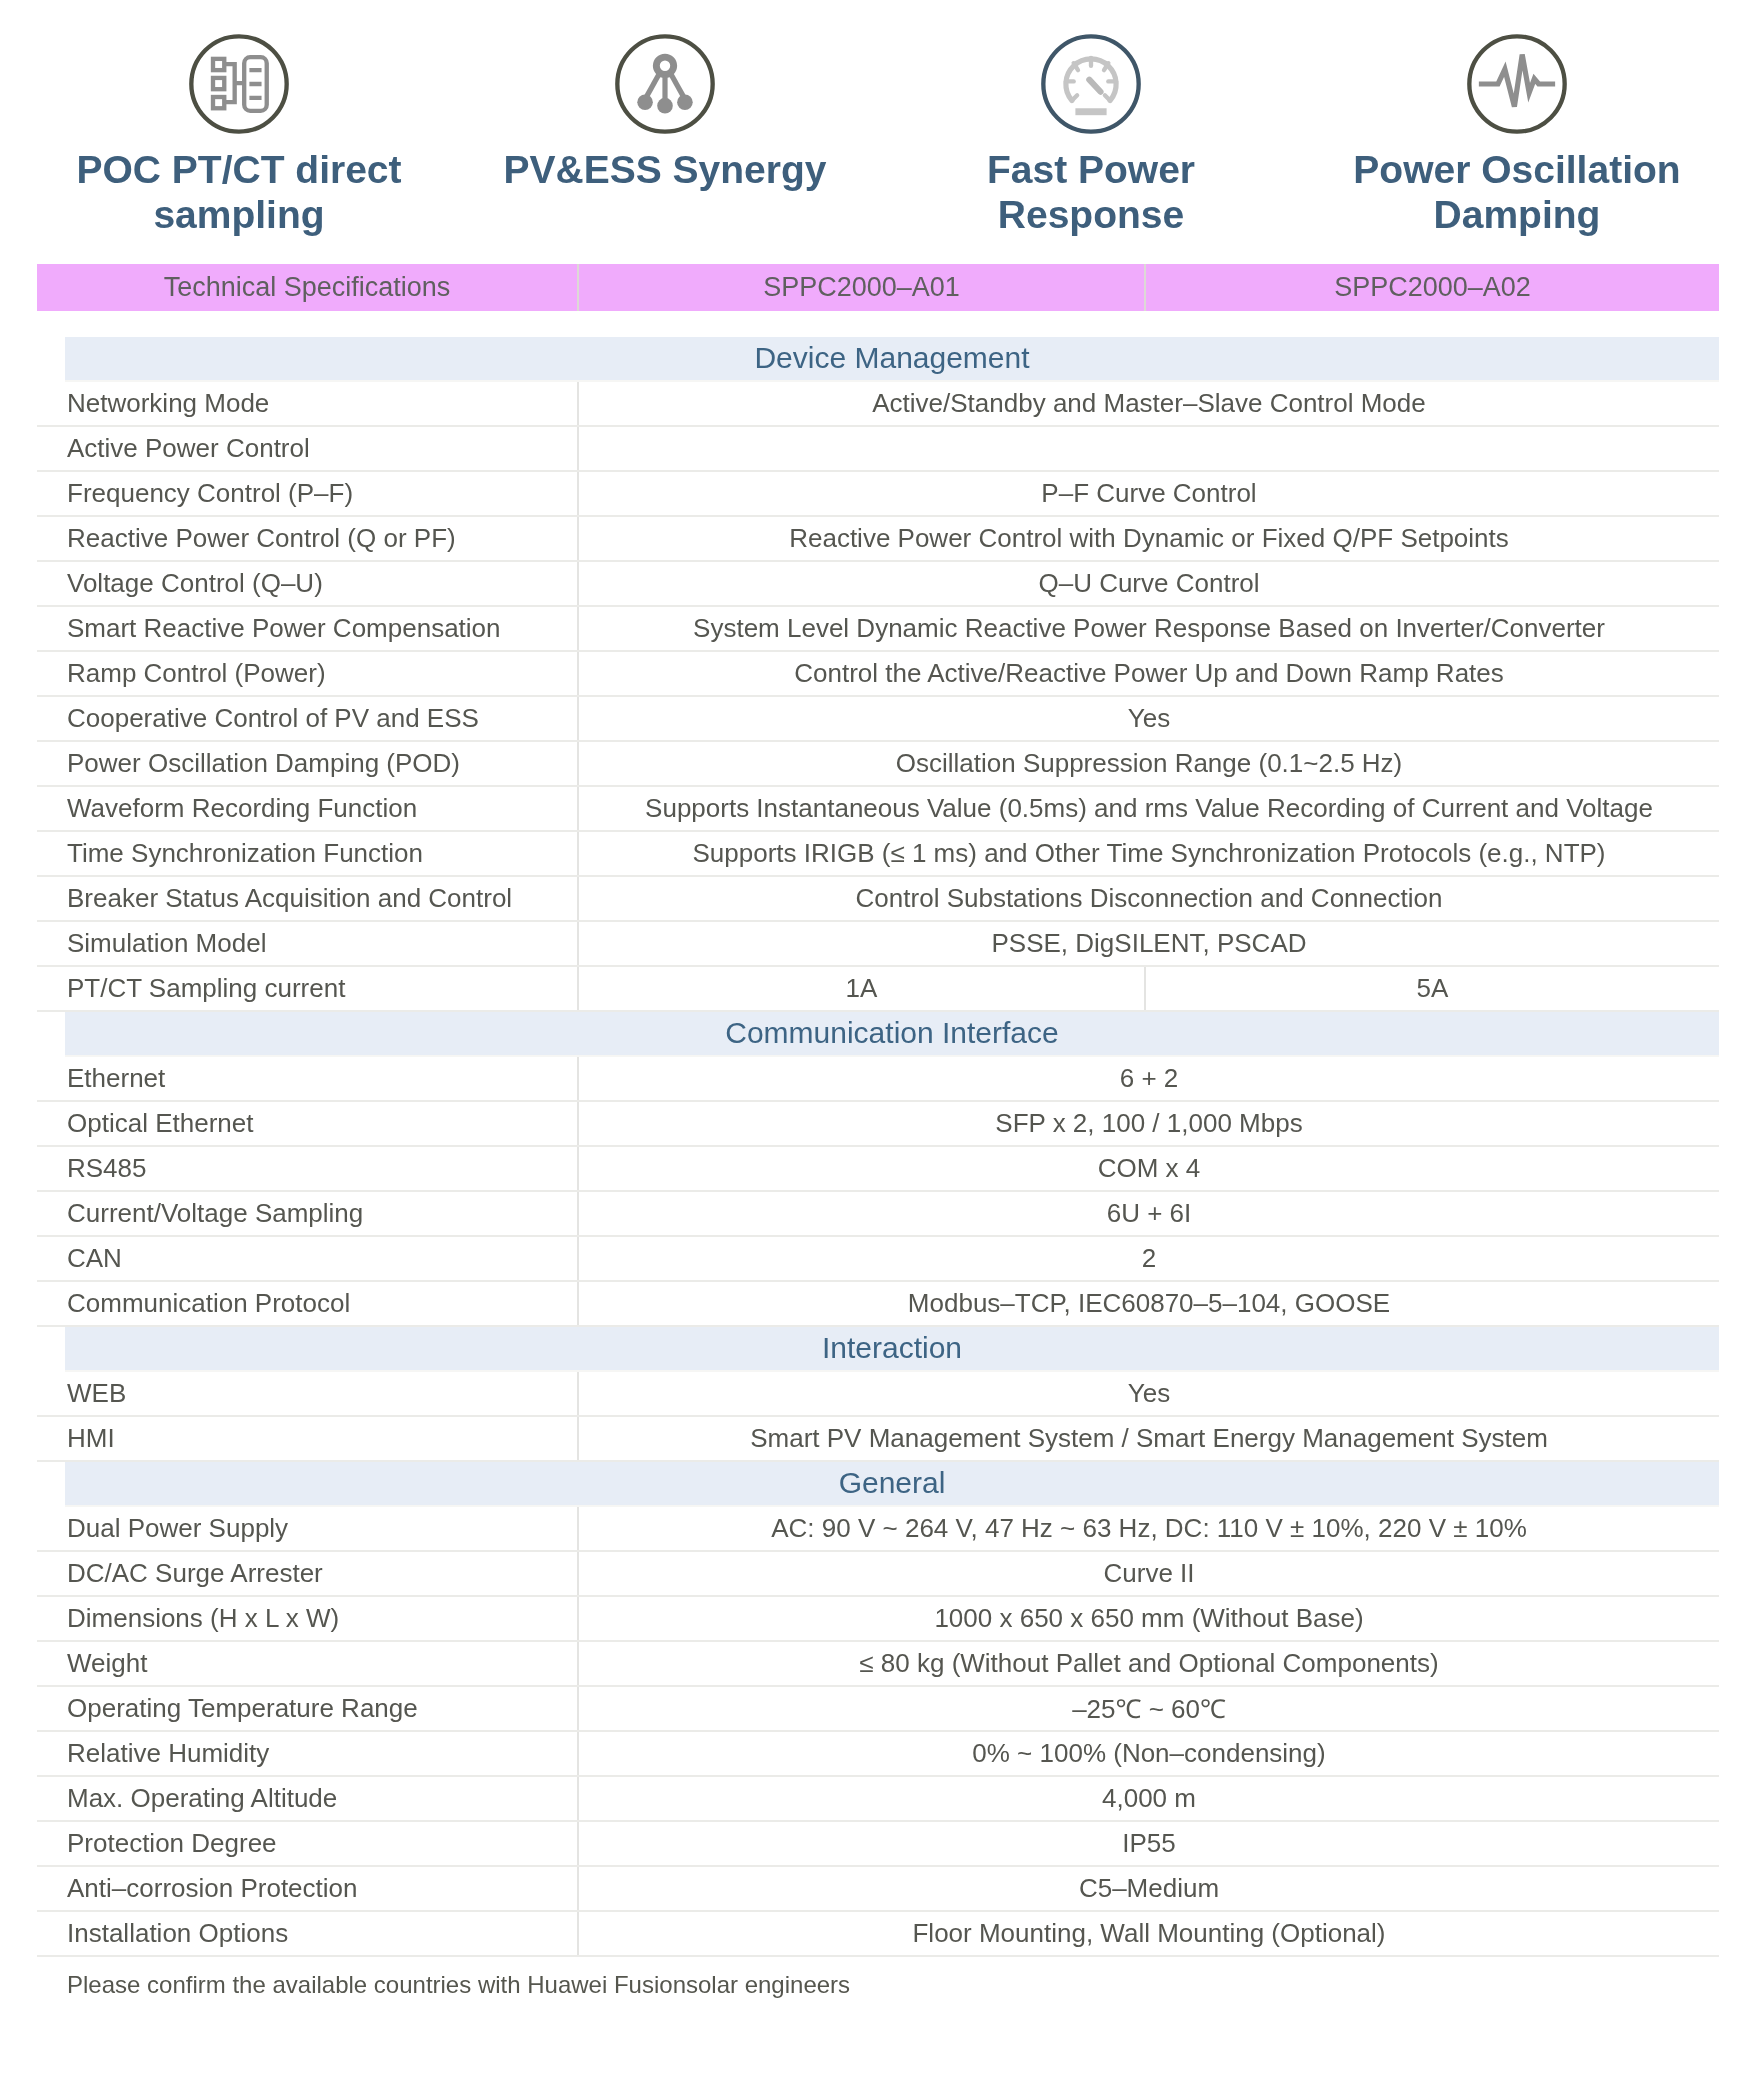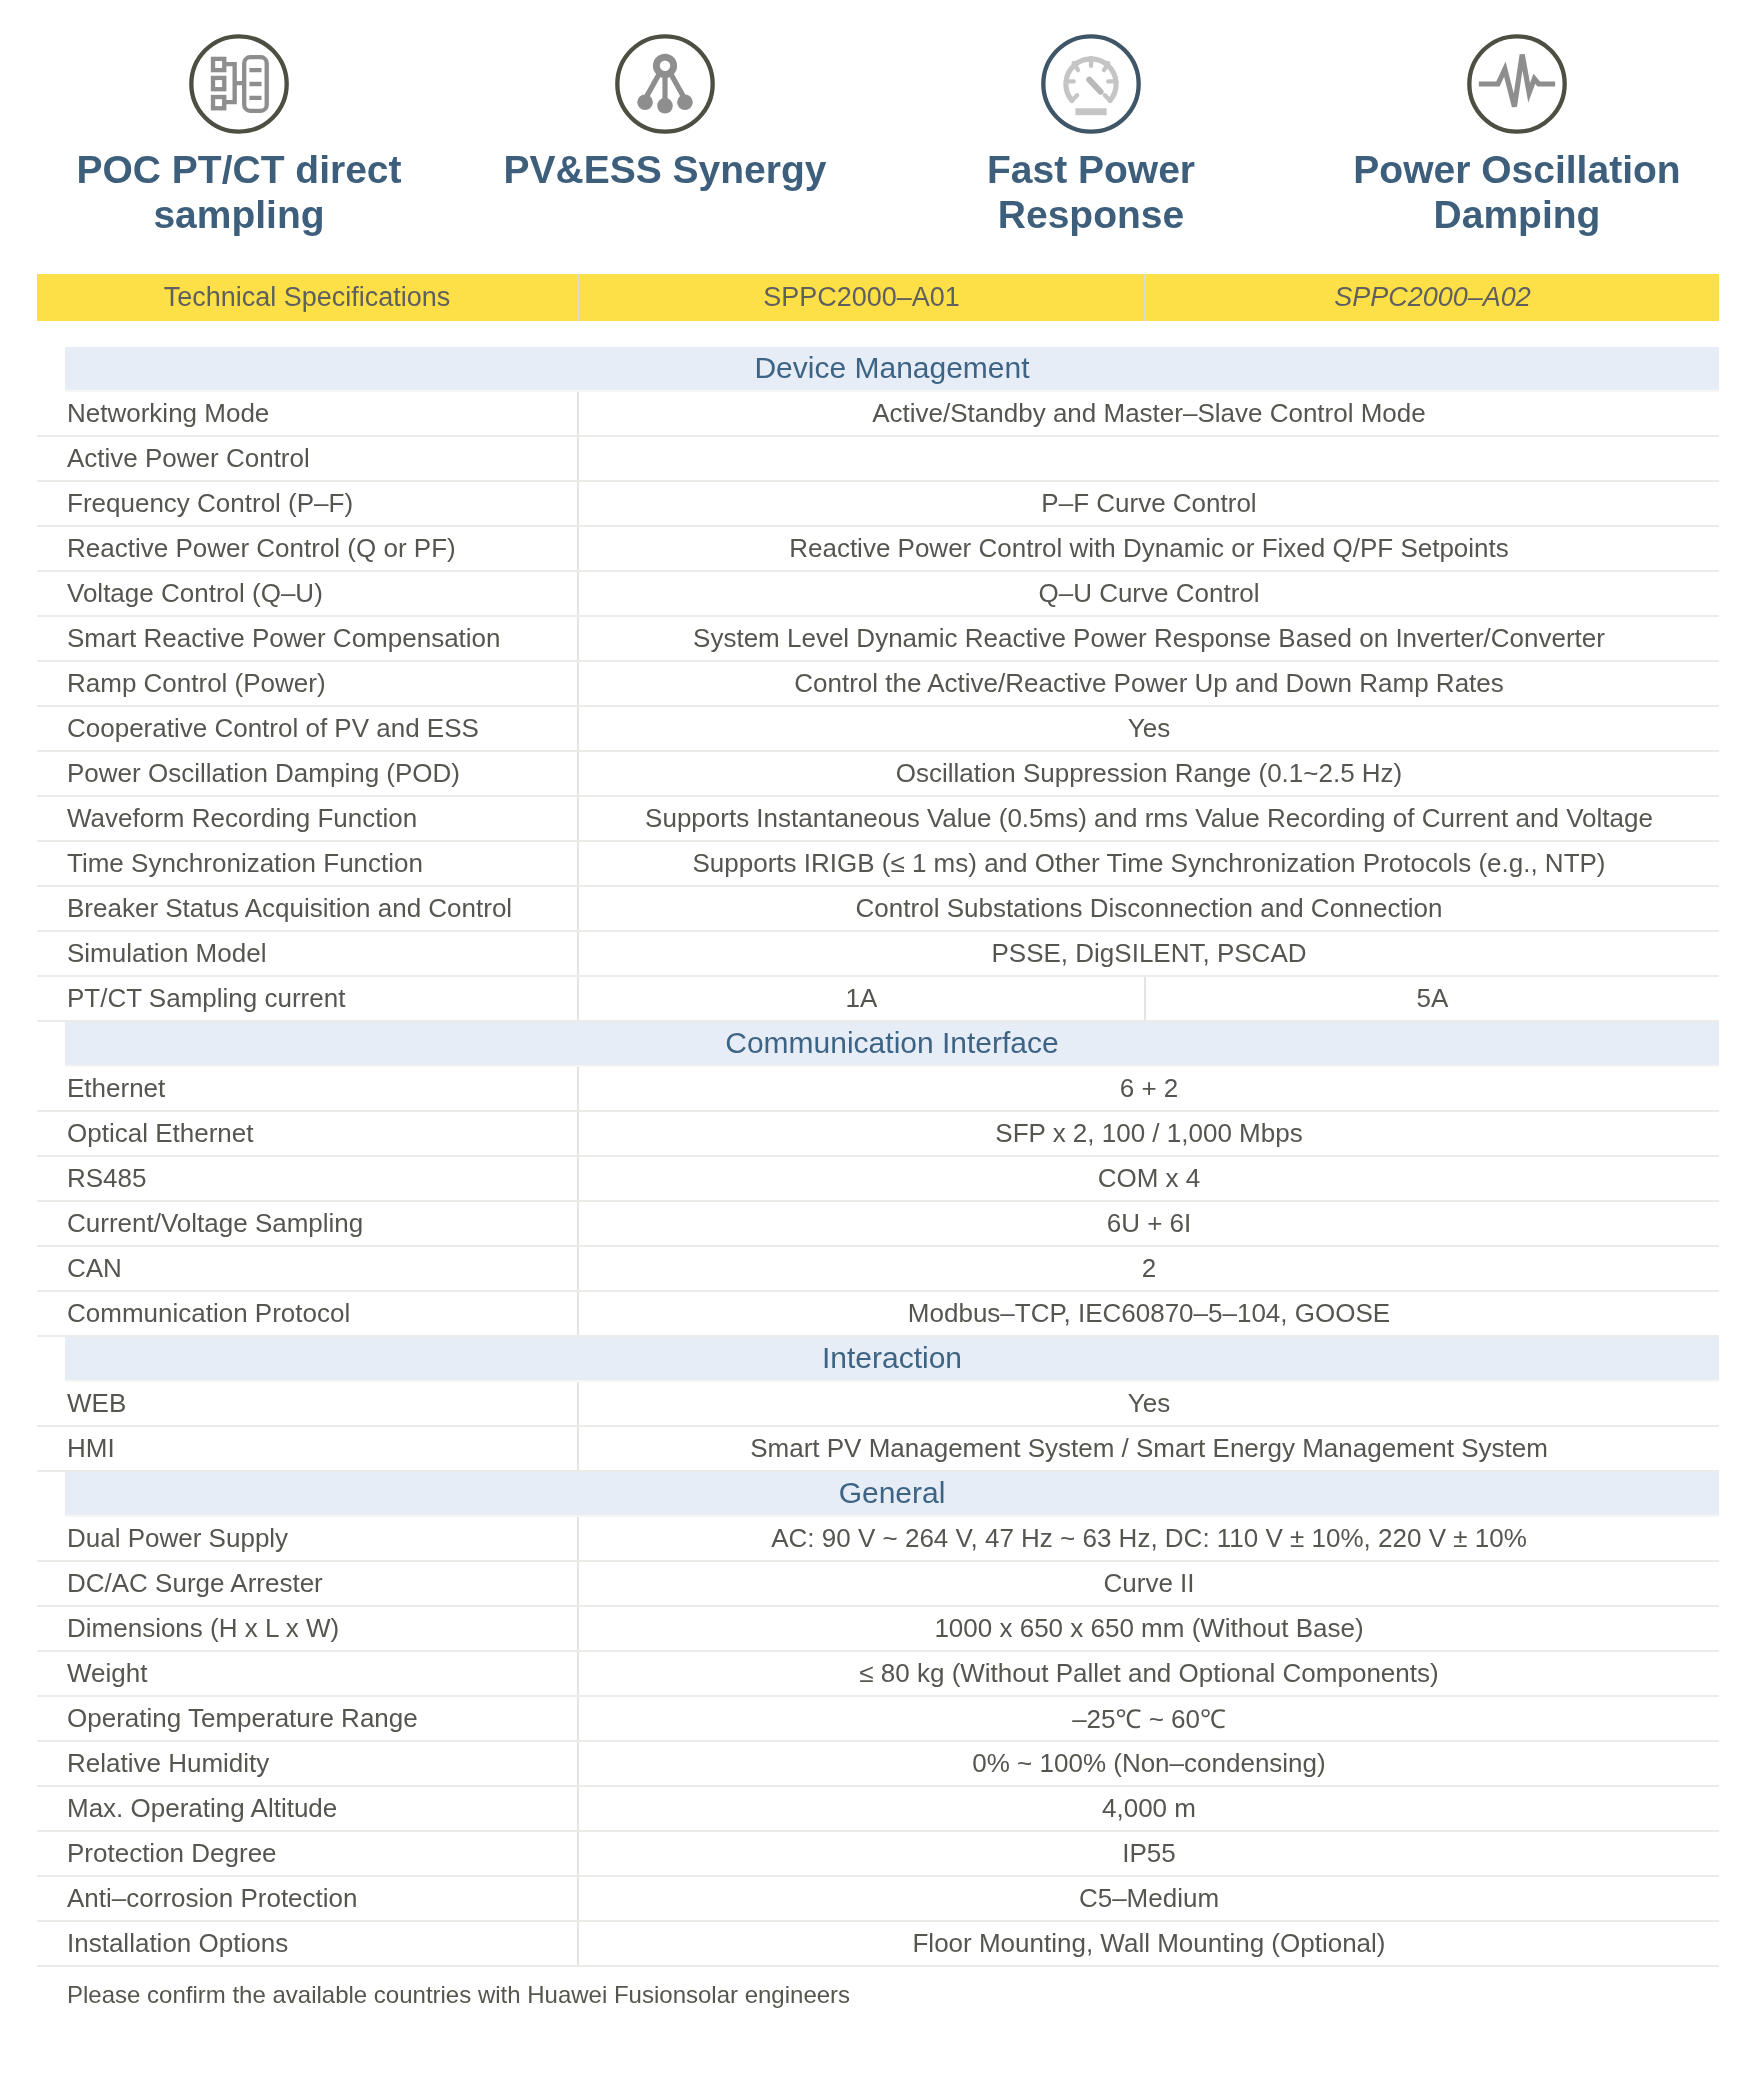--- a/index.html
+++ b/index.html
@@ -14,27 +14,27 @@
   .feature-label{
     margin-top:12.3px;font-size:39px;font-weight:700;color:#3e5f7c;
     text-align:center;line-height:1.15;
   }
   .feature:nth-child(1) .feature-label{max-width:386px;}
   .feature:nth-child(2) .feature-label{max-width:465px;}
   .feature:nth-child(3) .feature-label{max-width:290px;}
   .feature:nth-child(4) .feature-label{max-width:413px;}
   
   .spec-header{
-    margin:36px 37px 0 37px;height:47px;background:#fde047;
+    margin:26px 37px 0 37px;height:47px;background:#f0abfc;
     display:flex;align-items:stretch;font-size:27px;color:#5f5f5f;
   }
   .spec-header .hcell{display:flex;align-items:center;justify-content:center;box-sizing:border-box;}
   .spec-header .h1{width:542px;border-right:2.6px solid #ddd9d5;}
   .spec-header .h2{width:567px;border-right:2.6px solid #ddd9d5;}
-  .spec-header .h3{flex:1;font-style:italic;}
+  .spec-header .h3{flex:1;}
   .header-gap{height:26px;}
   
   .spec-table{margin:0 37px;}
   .section-band{
     height:43px;background:#e7edf6;display:flex;align-items:center;justify-content:center;
     font-size:30px;color:#3d6484;border-bottom:2.6px solid #f6f6f4;margin-left:28px;
   }
   .row{
     display:flex;height:43px;border-bottom:2.6px solid #ebebe8;
     font-size:26px;color:#555650;align-items:stretch;background:#ffffff;

